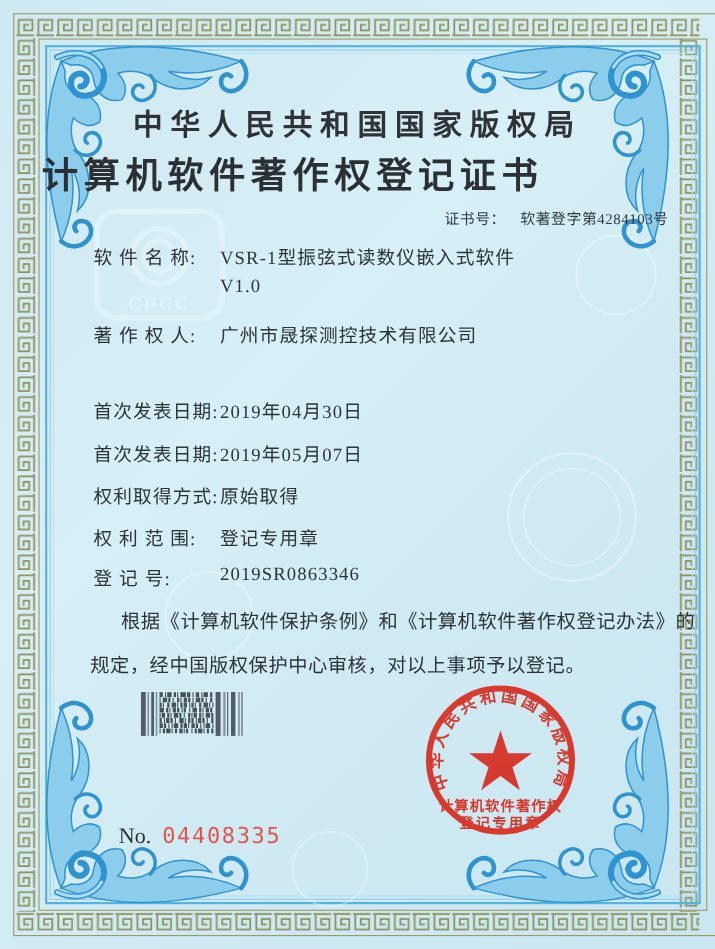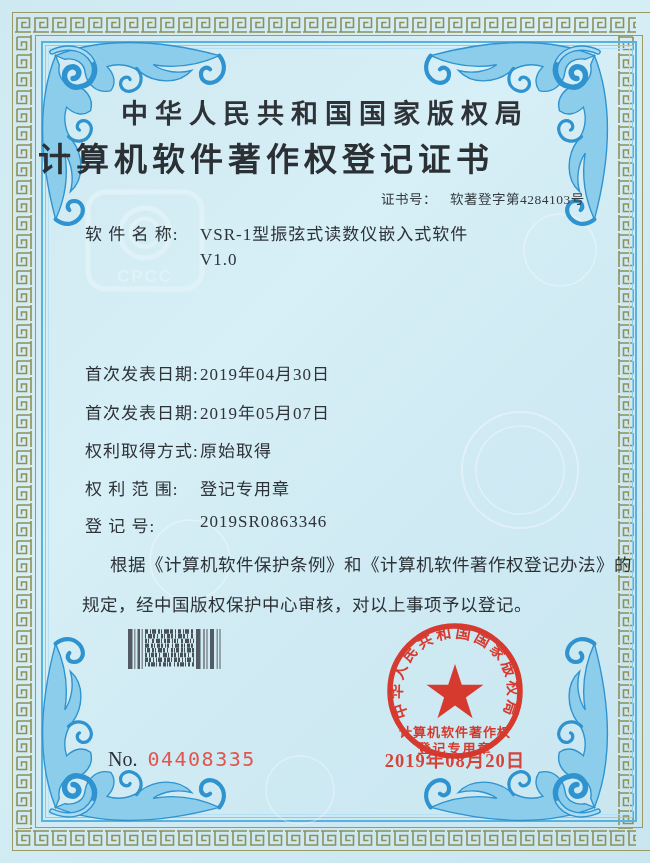--- a/index.html
+++ b/index.html
@@ -31,21 +31,21 @@
   
   .authority{
     position:absolute;left:0;top:92px;width:650px;text-align:center;
     font-size:27px;font-weight:700;letter-spacing:7px;color:#2f3338;
   }
   .cert-title{
     position:absolute;left:0;top:133px;width:532px;text-align:center;
     font-size:33px;font-weight:700;letter-spacing:5px;color:#2b3035;
   }
   .certno{
-    position:absolute;left:381px;top:188px;font-size:13.5px;color:#343a40;
+    position:absolute;left:404px;top:188px;font-size:13.5px;color:#343a40;
     letter-spacing:0.5px;white-space:nowrap;
   }
   .certno .num{margin-left:13px;}
   .field{position:absolute;left:85px;white-space:nowrap;font-size:17px;color:#2e3338;}
   .field .lbl{display:inline-block;letter-spacing:1px;}
   .field .val{position:absolute;left:115px;letter-spacing:1px;white-space:nowrap;}
   .statement{position:absolute;left:82px;width:516px;font-size:17.5px;color:#2e3338;letter-spacing:0.5px;white-space:nowrap;}
   .statement.l1{padding-left:28px;}
   .serial{position:absolute;left:108px;top:747px;font-size:20px;color:#2c3237;white-space:nowrap;}
   .serial .no-num{
@@ -144,20 +144,24 @@
   <div class="certno">
     <span>证书号：</span><span class="num">软著登字第4284103号</span>
   </div>
 
   <div class="field" style="top:220px">
     <span class="lbl">软 件 名 称:</span>
     <span class="val">VSR-1型振弦式读数仪嵌入式软件</span>
   </div>
   <div class="field" style="top:250px">
     <span class="val">V1.0</span>
+  </div>
+  <div class="field" style="top:291px">
+    <span class="lbl">著 作 权 人:</span>
+    <span class="val">广州市晟探测控技术有限公司</span>
   </div>
   <div class="field" style="top:360px">
     <span class="lbl">首次发表日期:</span>
     <span class="val">2019年04月30日</span>
   </div>
   <div class="field" style="top:399px">
     <span class="lbl">首次发表日期:</span>
     <span class="val">2019年05月07日</span>
   </div>
   <div class="field" style="top:437px">
@@ -212,15 +216,14 @@
         <path id="ringPath" d="M44.2,101.7 A53,53 0 1 1 141.8,101.7" fill="none"></path>
       </defs>
       <text font-size="15" font-weight="bold" fill="#d8281b" letter-spacing="3.2" font-family="Liberation Serif, serif">
         <textPath href="#ringPath" startOffset="50%" text-anchor="middle">中华人民共和国国家版权局</textPath>
       </text>
       <polygon fill="#d8281b" points="93,54 99.8,74.7 121.5,74.7 103.9,87.6 110.6,108.3 93,95.5 75.4,108.3 82.1,87.6 64.5,74.7 86.2,74.7"></polygon>
       <text x="93" y="127" text-anchor="middle" font-size="13" font-weight="bold" fill="#d8281b" letter-spacing="1" font-family="Liberation Serif, serif">计算机软件著作权</text>
       <text x="93" y="143" text-anchor="middle" font-size="13" font-weight="bold" fill="#d8281b" letter-spacing="2" font-family="Liberation Serif, serif">登记专用章</text>
     </g>
   </svg>
-  <div class="seal-date">2019年08月20日</div>
 
 </div>
 
 </body></html>

